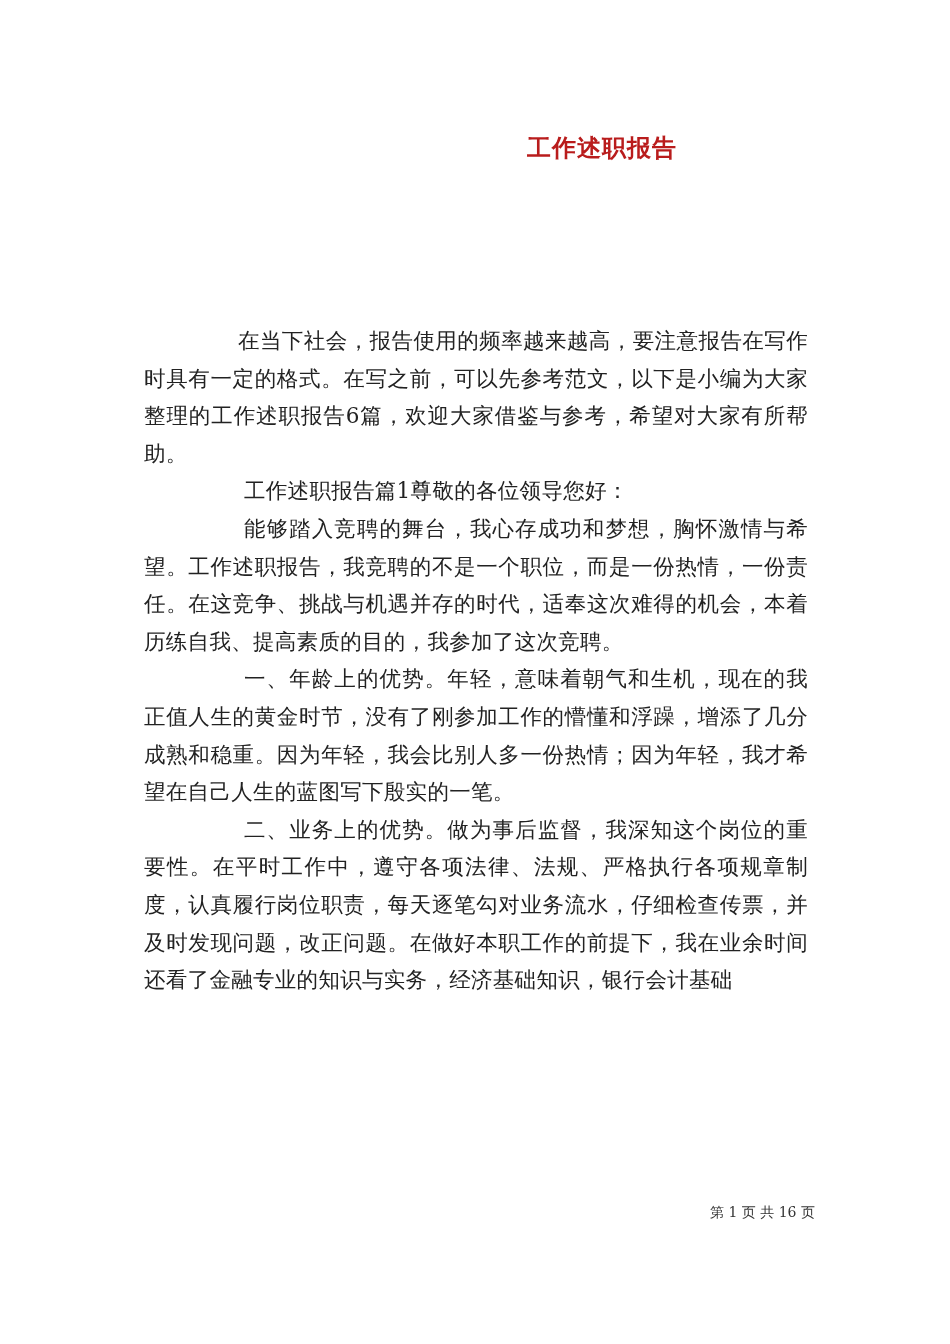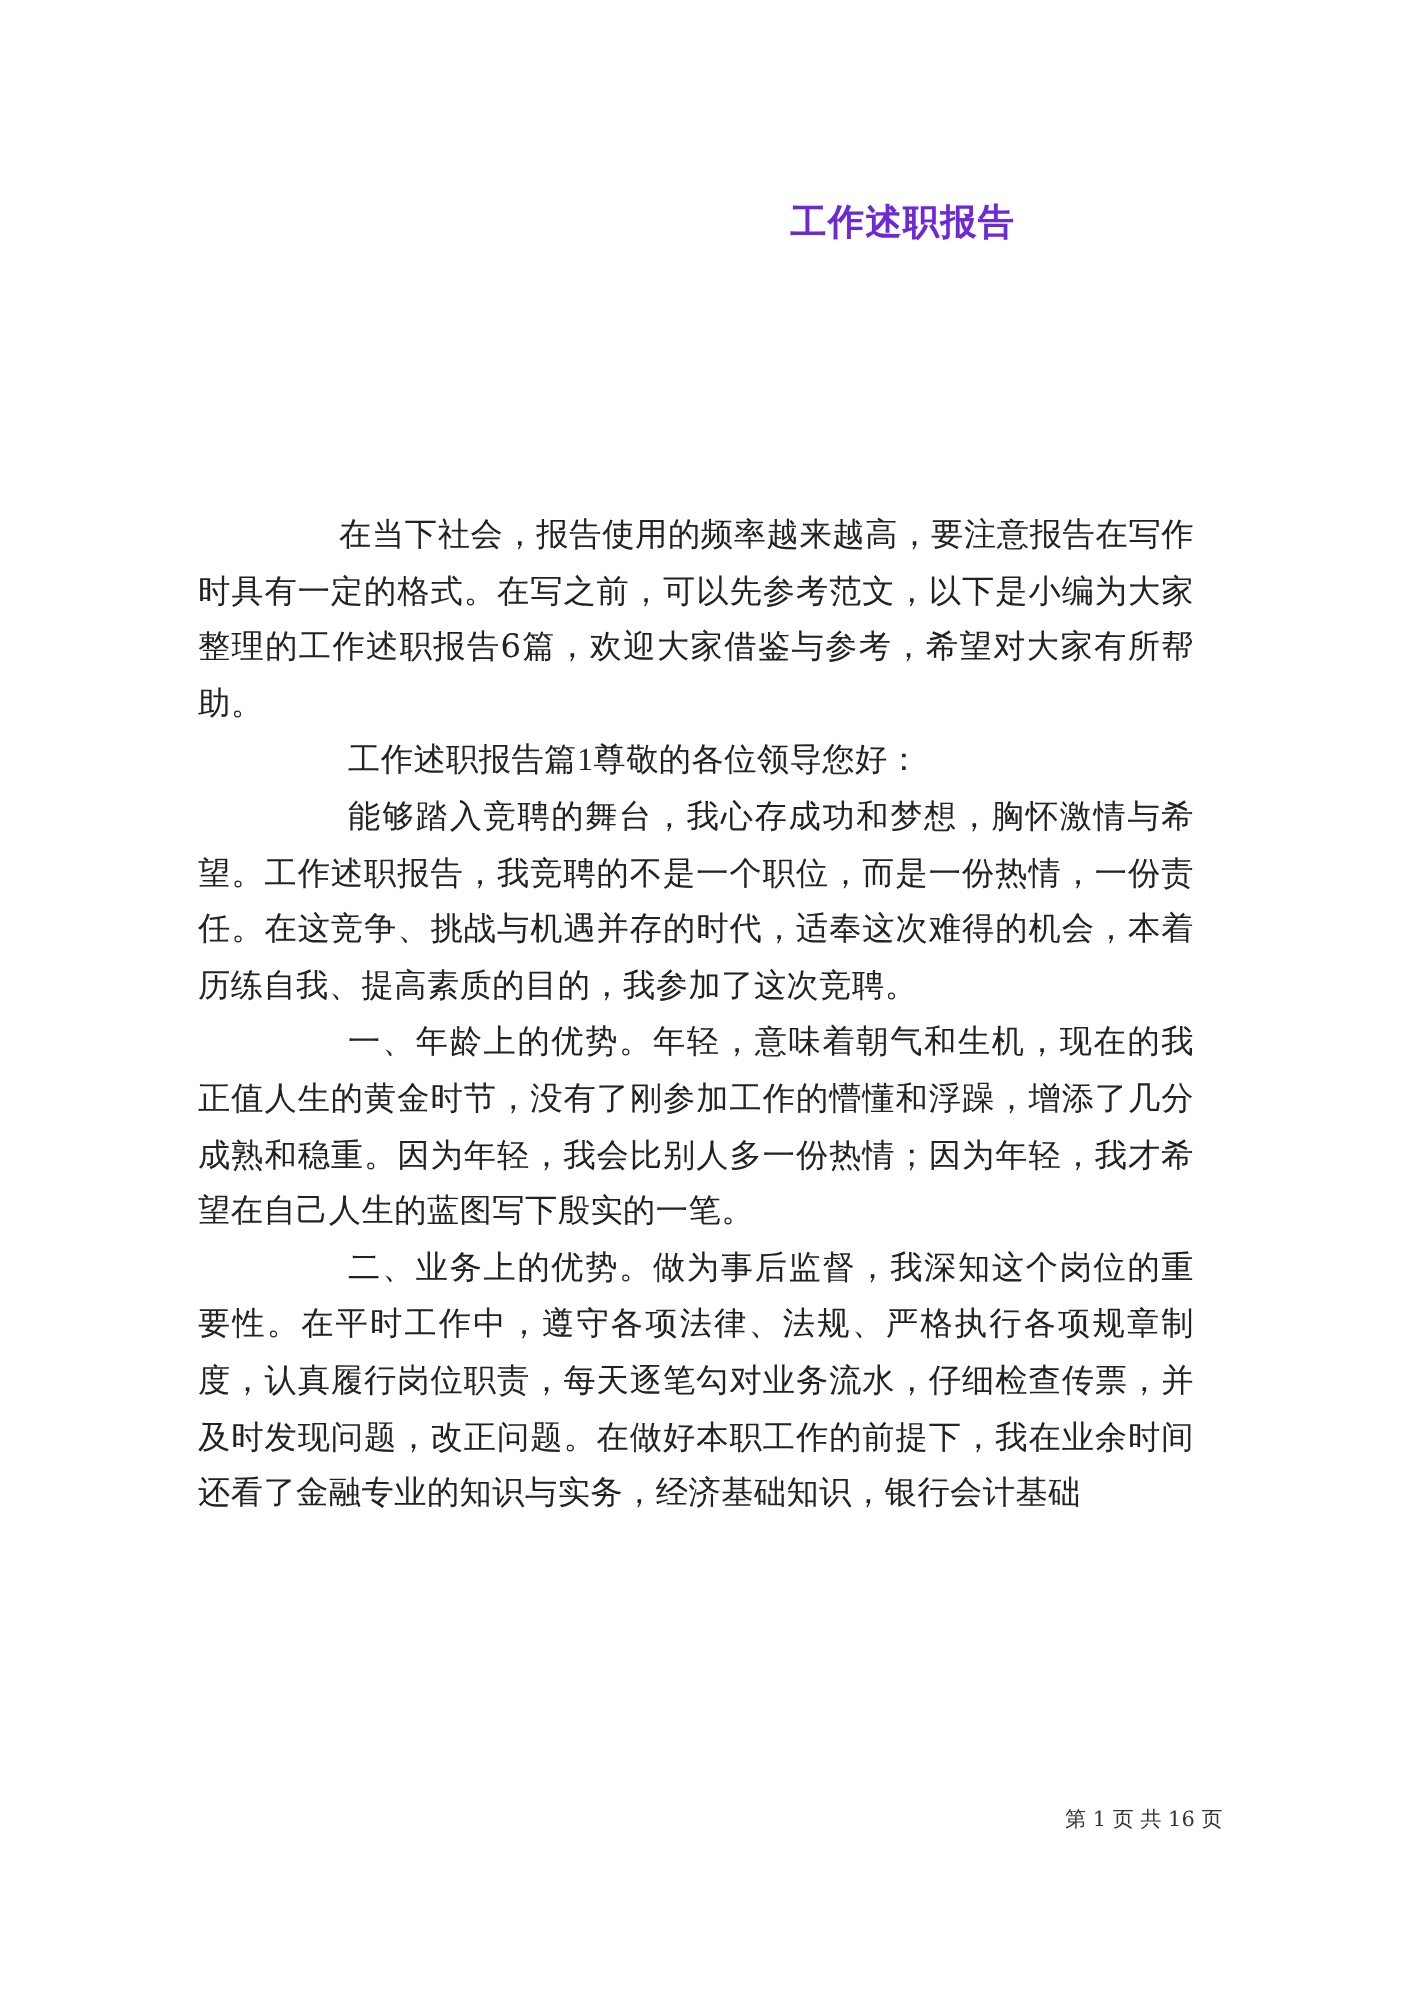--- a/index.html
+++ b/index.html
@@ -1,26 +1,26 @@
 <!DOCTYPE html>
 <html><head>
   <meta charset="utf-8">
   <style>
     html, body { margin: 0; padding: 0; background: #ffffff; }
     body { width: 950px; height: 1344px; position: relative; overflow: hidden;
            font-family: "DejaVu Serif", "Liberation Serif", serif; color: #222; }
     .title { position: absolute; left: 0; width: 950px; top: 132px; text-align: left;
              padding-left: 527px; box-sizing: border-box;
              font-family: "DejaVu Sans", sans-serif; font-weight: bold; font-size: 24px;
-             color: #6d28d9; letter-spacing: 1px; }
-    .body { position: absolute; left: 132px; top: 322px; width: 664px; margin-top: 16px; }
+             color: #b91c1c; letter-spacing: 1px; }
+    .body { position: absolute; left: 144px; top: 322px; width: 664px; }
     .p { font-size: 21.5px; line-height: 37.6px; text-align: justify;
          text-align-last: left; margin: 0; letter-spacing: 0.3px; }
     .ind { text-indent: 94px; }
-    .ind2 { text-indent: 100px; font-family: Liberation Serif, serif; }
+    .ind2 { text-indent: 100px; }
     .footer { position: absolute; top: 1204px; left: 710px;
               font-family: "DejaVu Serif", serif; font-size: 14px; color: #333; }
   </style>
 </head>
 <body>
 
 <div class="title">工作述职报告</div>
 
 <div class="body">
   <p class="p ind">在当下社会，报告使用的频率越来越高，要注意报告在写作时具有一定的格式。在写之前，可以先参考范文，以下是小编为大家整理的工作述职报告6篇，欢迎大家借鉴与参考，希望对大家有所帮助。</p>

